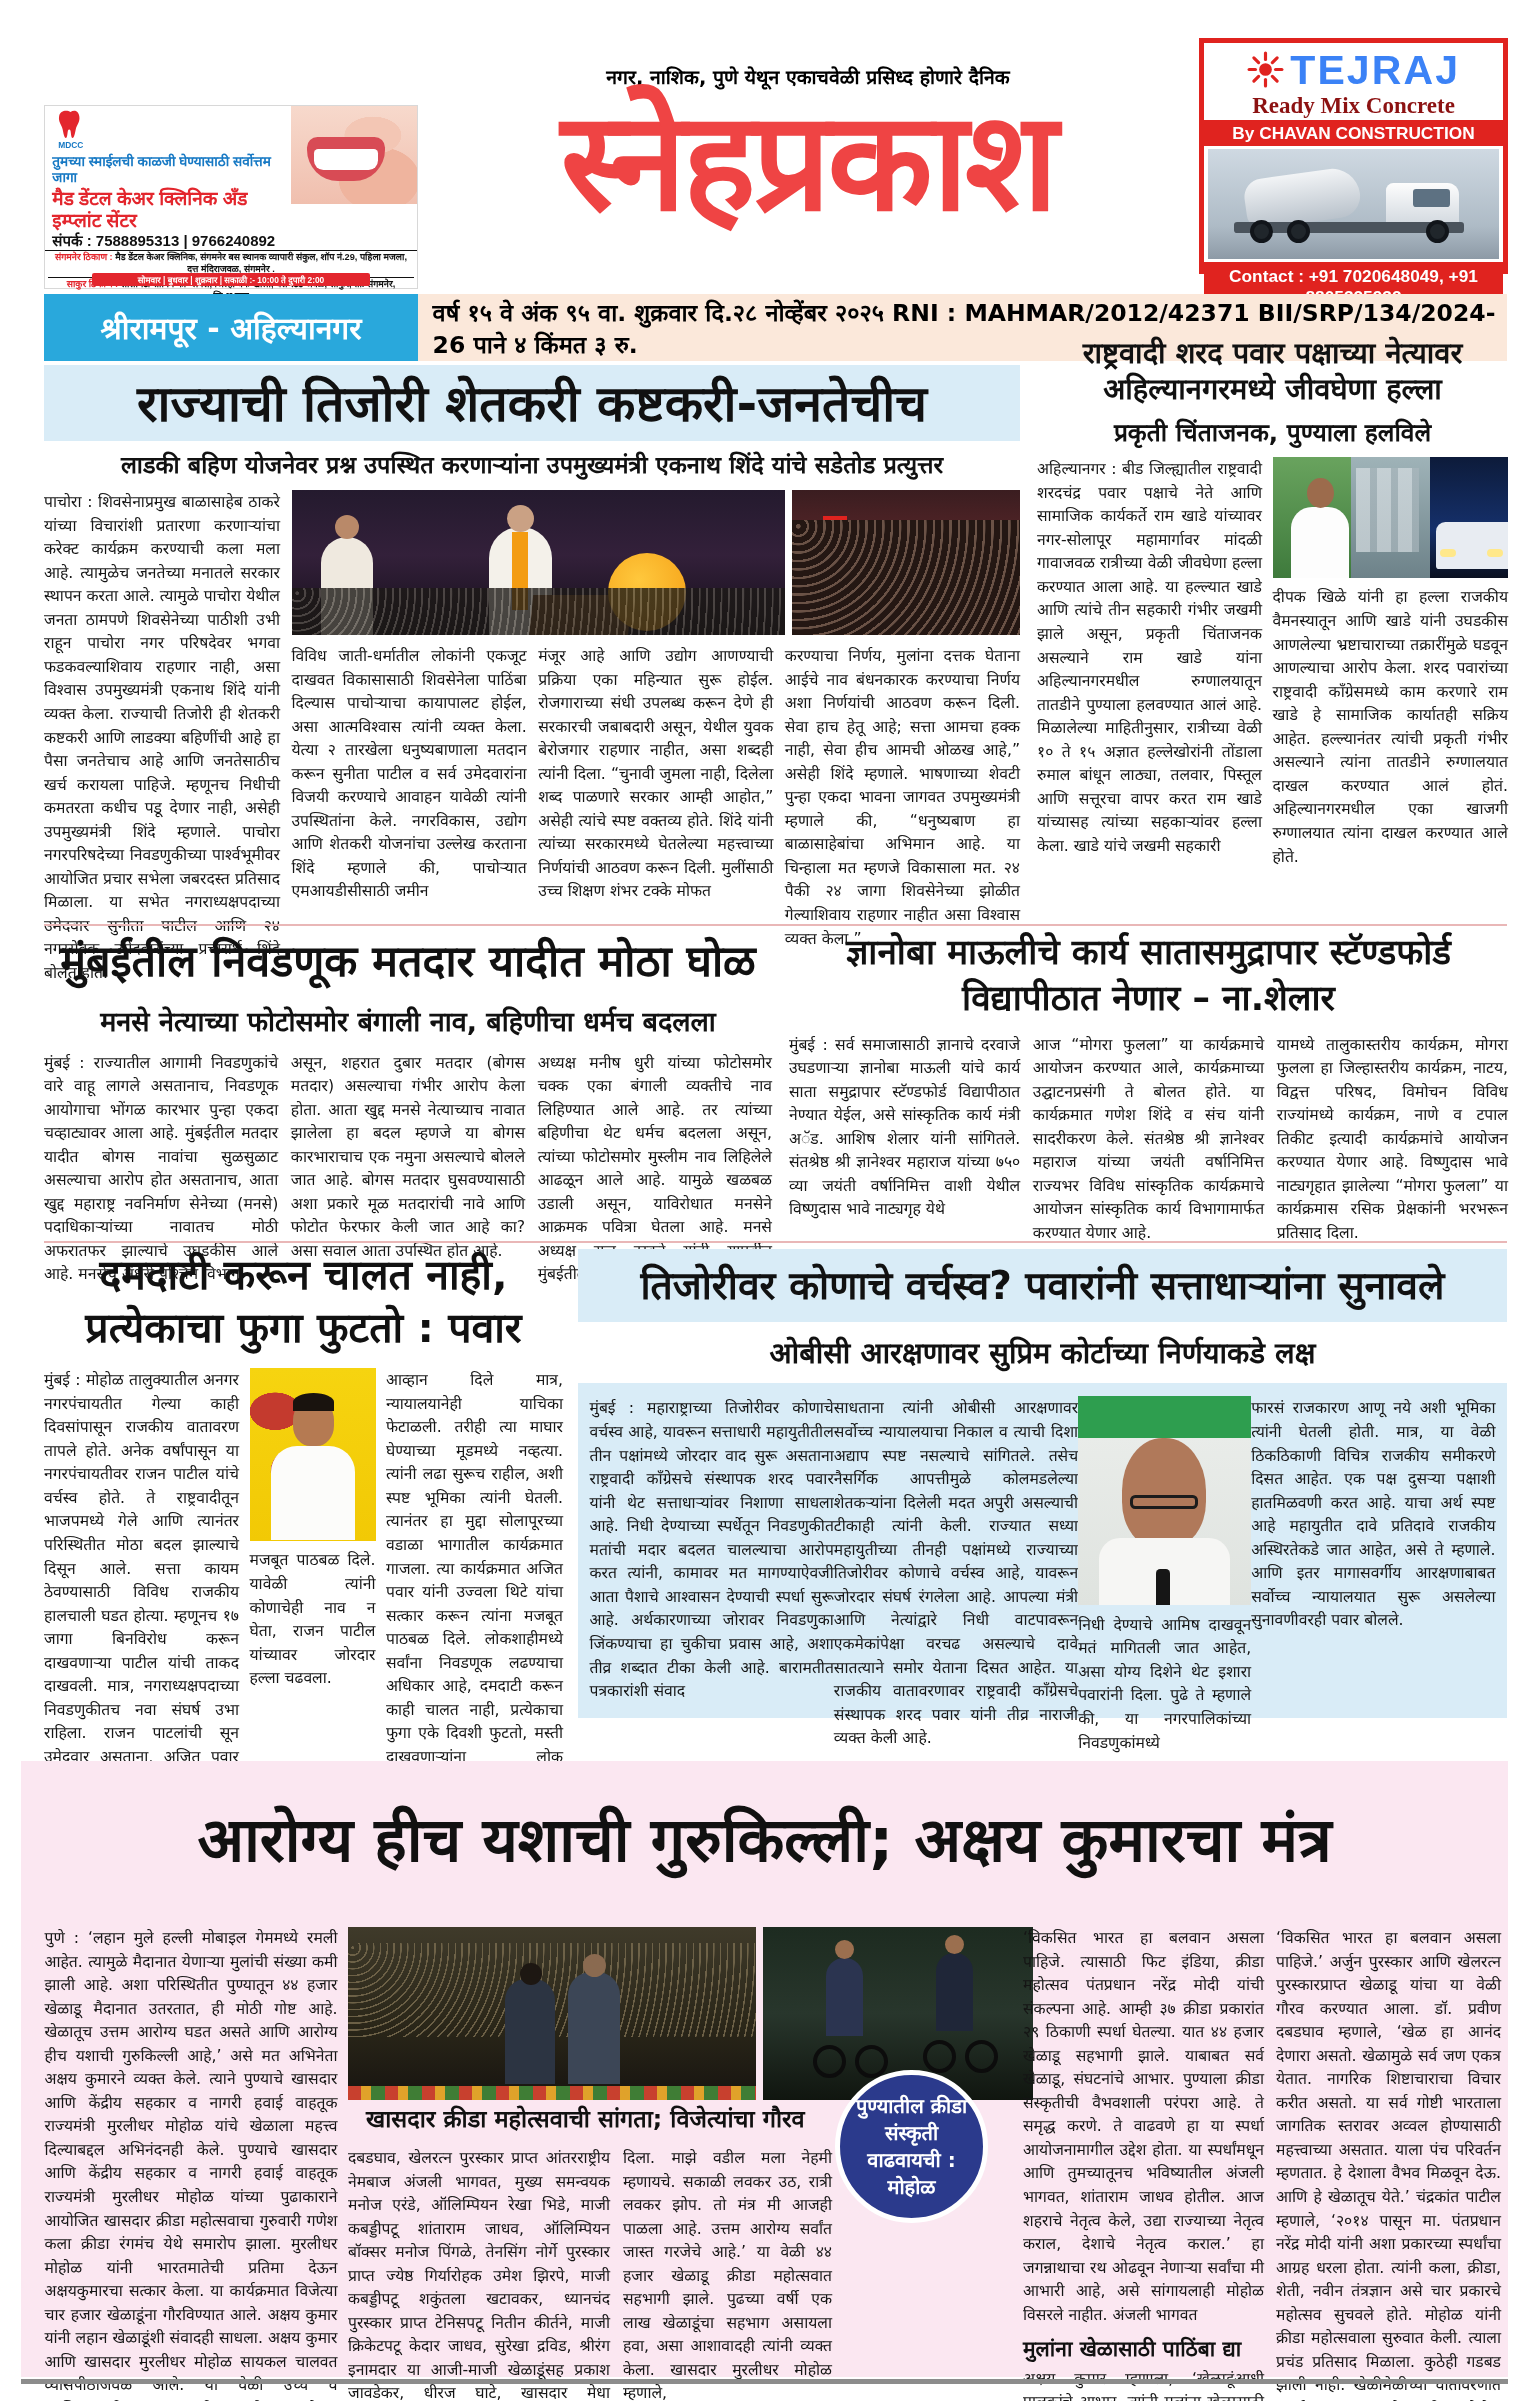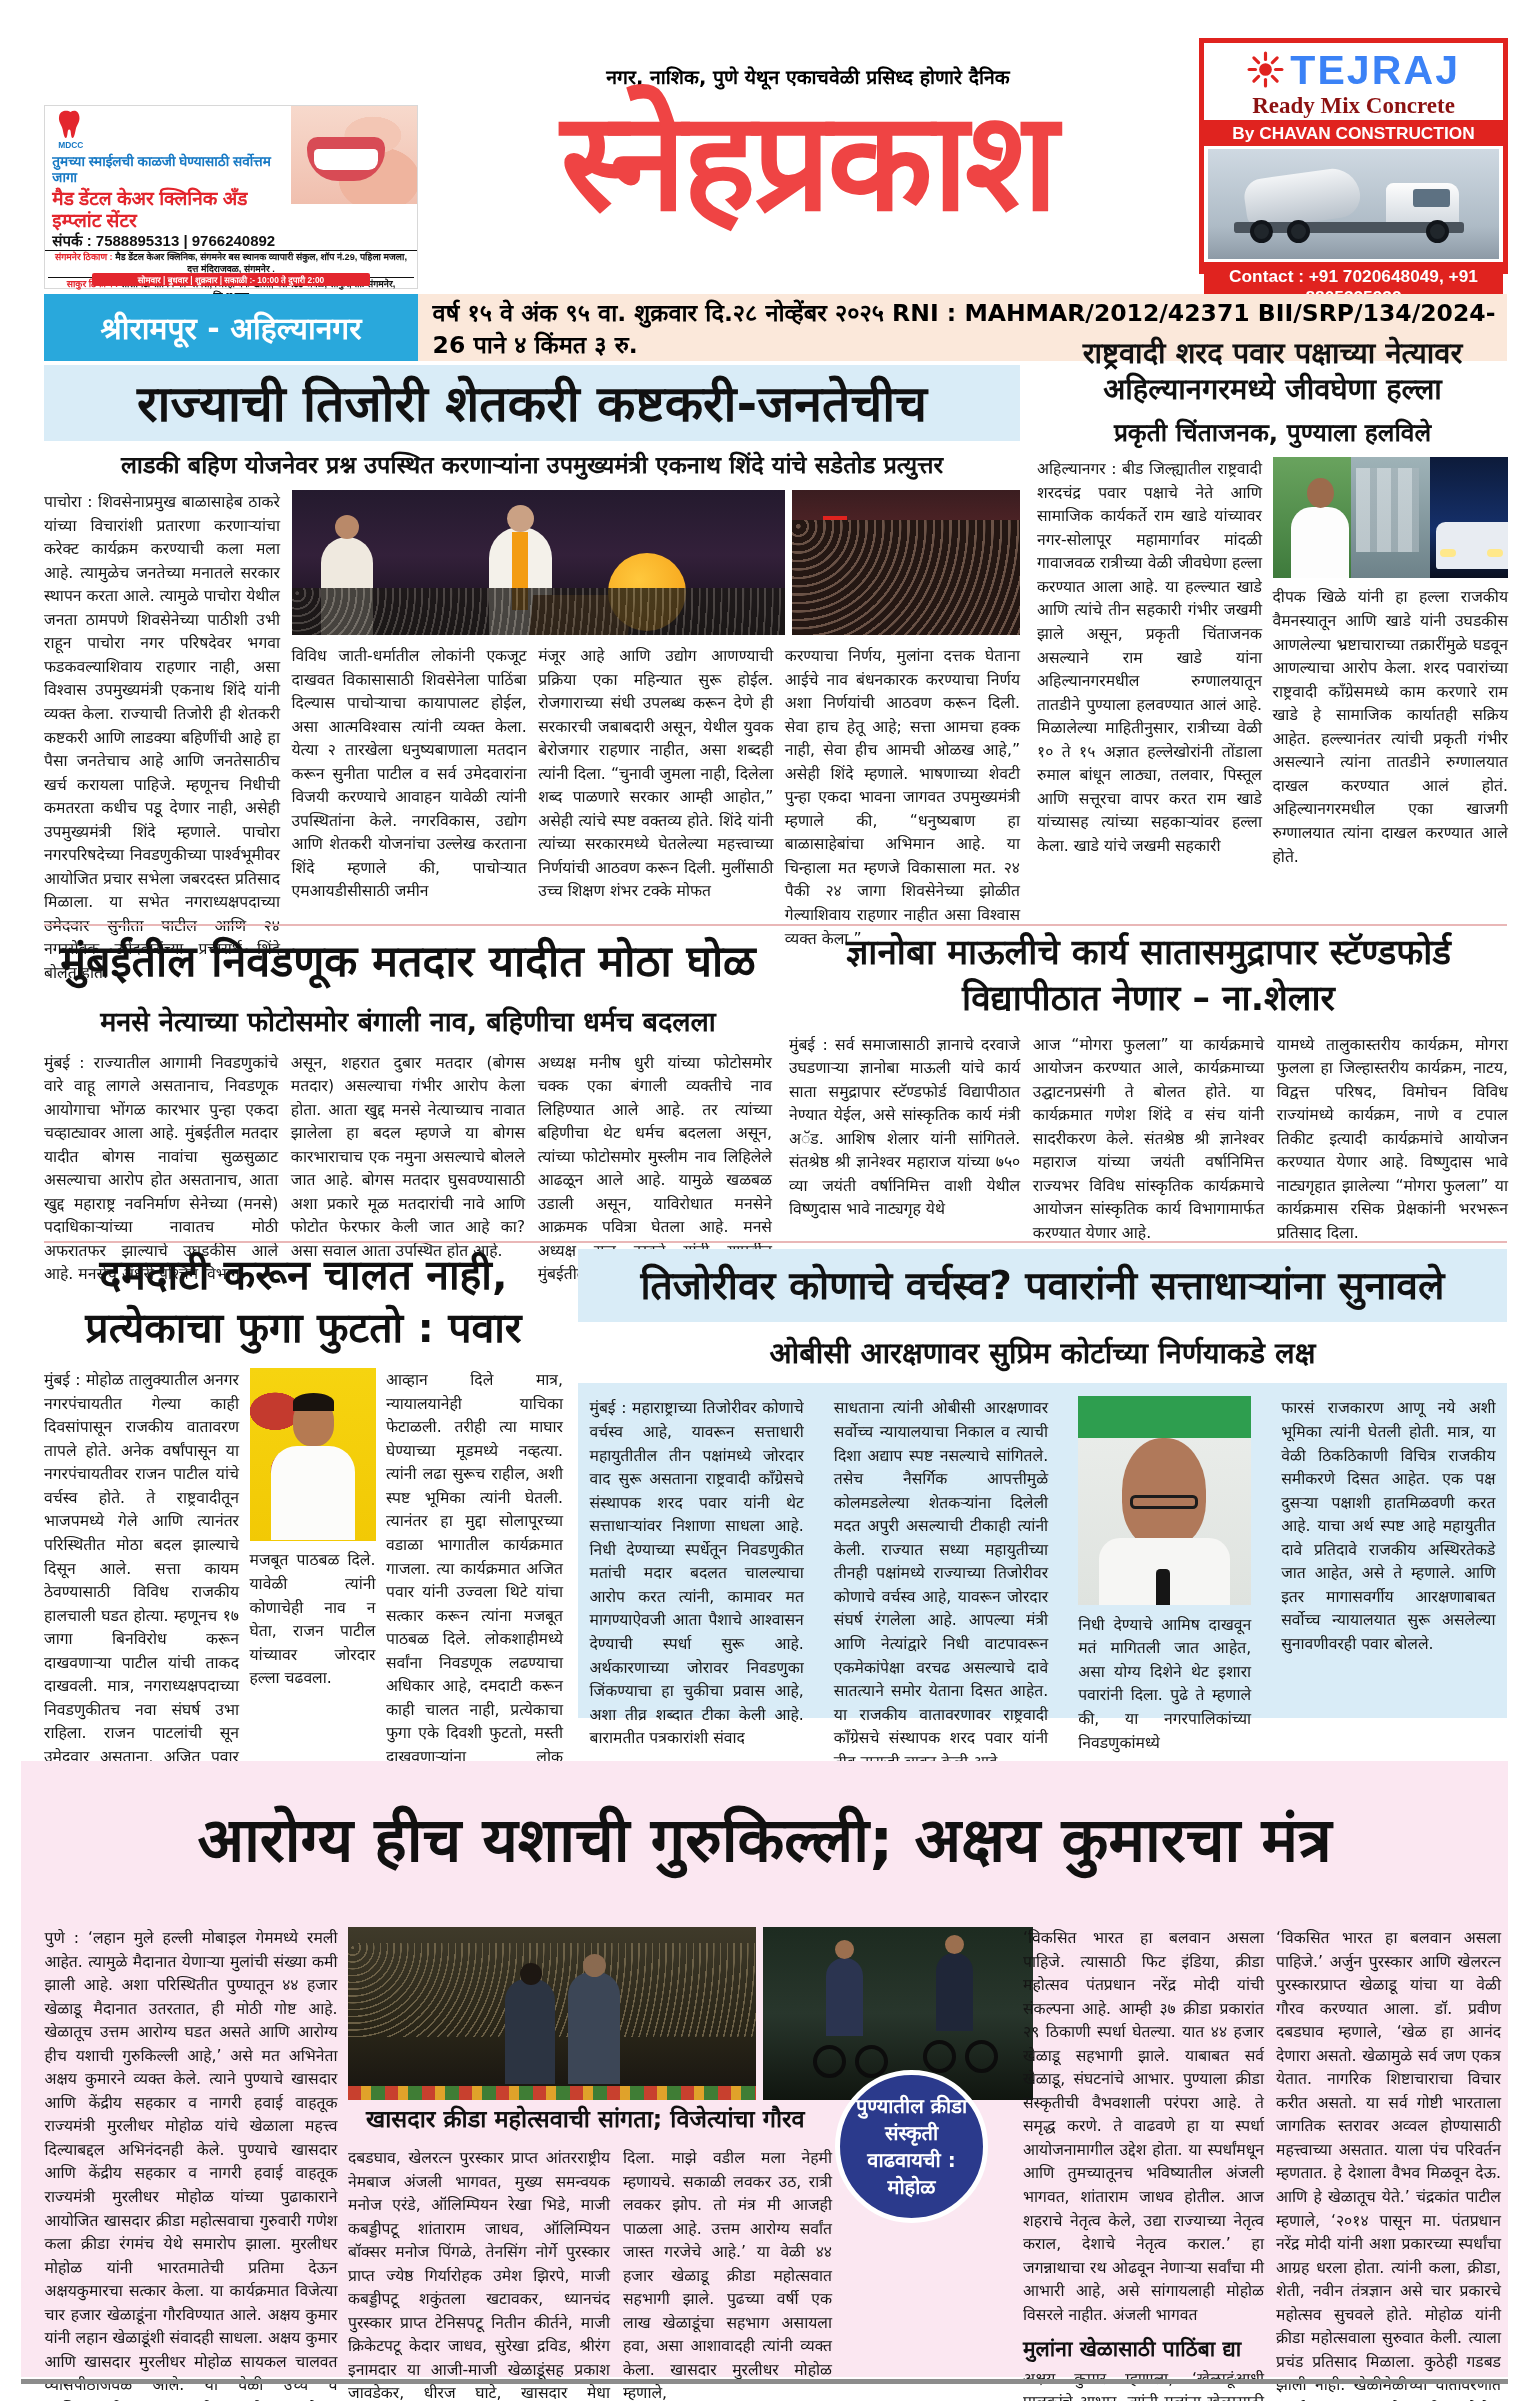--- a/index.html
+++ b/index.html
@@ -119,21 +119,21 @@
       linear-gradient(180deg,#f6d410,#f2c905); overflow:hidden; }
   .ph5 .shirt { position:absolute; left:21px; top:78px; width:84px; height:94px; background:#fcfcfa; border-radius:26px 26px 0 0; }
   .ph5 .head { position:absolute; left:43px; top:30px; width:41px; height:48px; border-radius:46% 46% 42% 42%; background:#b57a52; }
   .ph5 .hair { position:absolute; left:43px; top:25px; width:41px; height:18px; border-radius:50% 50% 0 0; background:#19130e; }
   .a5 .c2 { flex:1; }
 
   
   .a6 { position:absolute; left:578px; top:1249px; width:929px; height:503px; }
   .a6 .h { background:#d9ecf7; font-size:39px; font-weight:900; padding:8.4px 4.2px 11.5px 4.2px; }
   .a6 .sh { font-size:29px; font-weight:800; margin-top:10.5px; }
-  .a6 .panel { background:#d9ecf7; margin-top:11.5px; padding:13.6px 11.5px; display:flex; gap:30px; height:335px; }
+  .a6 .panel { background:#d9ecf7; margin-top:11.5px; padding:13.6px 11.5px; display:flex; gap:0; height:335px; }
   .a6 .panel .c { flex:1; }
   .a6 .pcol { width:173px; flex:none; }
   .ph6 { position:relative; width:173px; height:209px; background:linear-gradient(180deg,#2e9e4f 0 20%, #e9ece9 20%, #dfe3df); overflow:hidden; }
   .ph6 .head { position:absolute; left:44px; top:42px; width:84px; height:110px; border-radius:48% 48% 42% 42%; background:#b0795a; }
   .ph6 .glasses { position:absolute; left:52px; top:99px; width:68px; height:13.6px; border:3.1px solid #1c1c1c; border-radius:5.2px; background:transparent; }
   .ph6 .shirt { position:absolute; left:21px; top:142px; width:131px; height:68px; background:#f6f6f4; border-radius:21px 21px 0 0; }
   .ph6 .mic { position:absolute; left:78px; top:173px; width:13.6px; height:42px; background:#161616; border-radius:4.2px; }
   .a6 .undertxt { margin-top:7.3px; }
 
   

